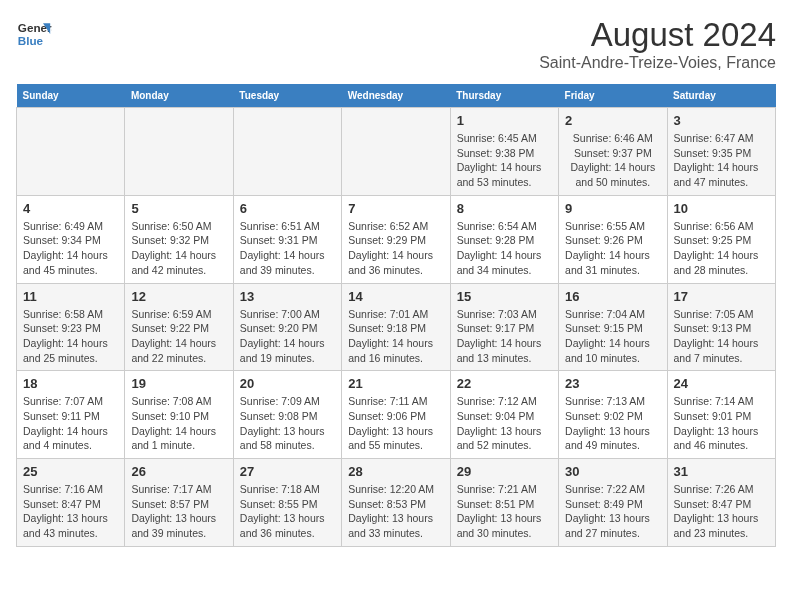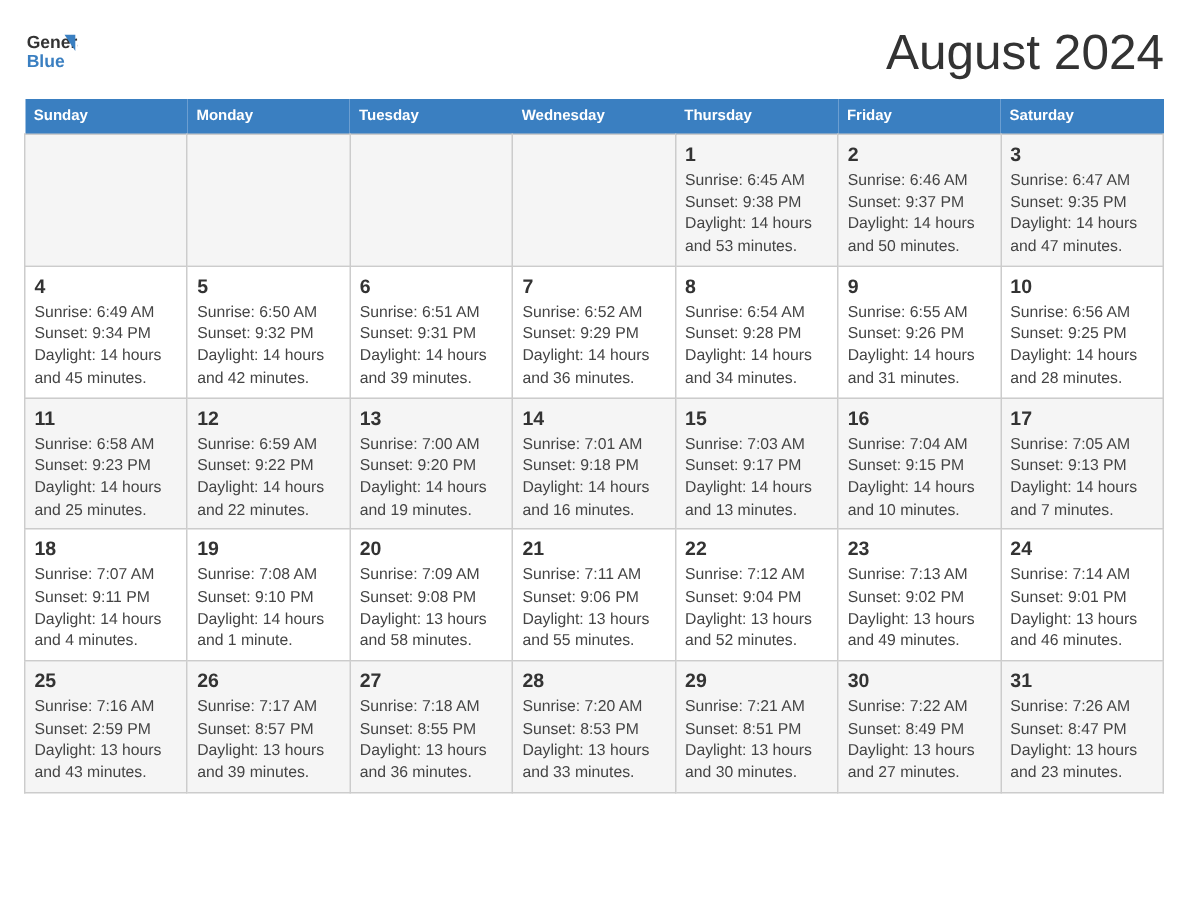--- a/index.html
+++ b/index.html
@@ -81,20 +81,21 @@
 <div class="header">
   <div class="logo">
     <svg class="logo-icon" viewBox="0 0 40 40" xmlns="http://www.w3.org/2000/svg">
       <text x="2" y="18" font-size="13" font-weight="bold" fill="#333">General</text>
       <text x="2" y="32" font-size="13" font-weight="bold" fill="#3a7fc1">Blue</text>
       <polygon points="30,8 38,8 38,20" fill="#3a7fc1"></polygon>
     </svg>
   </div>
   <div class="title-section">
     <div class="main-title">August 2024</div>
+    <div class="subtitle">Saint-Andre-Treize-Voies, France</div>
   </div>
 </div>
 
 <table>
   <thead>
     <tr>
     <th>Sunday</th>
         <th>Monday</th>
         <th>Tuesday</th>
         <th>Wednesday</th>
@@ -111,21 +112,21 @@
         <td></td>
         <td>
           <div class="day-num">1</div>
           <div class="day-info" style="white-space: pre-line;">Sunrise: 6:45 AM
 Sunset: 9:38 PM
 Daylight: 14 hours
 and 53 minutes.</div>
         </td>
         <td>
           <div class="day-num">2</div>
-          <div class="day-info" style="white-space: pre-line;">Sunrise: 6:46 AM
+          <div class="day-info" style="white-space: pre-line; text-align: center;">Sunrise: 6:46 AM
 Sunset: 9:37 PM
 Daylight: 14 hours
 and 50 minutes.</div>
         </td>
         <td>
           <div class="day-num">3</div>
           <div class="day-info" style="white-space: pre-line;">Sunrise: 6:47 AM
 Sunset: 9:35 PM
 Daylight: 14 hours
 and 47 minutes.</div>
@@ -281,41 +282,41 @@
           <div class="day-info" style="white-space: pre-line;">Sunrise: 7:14 AM
 Sunset: 9:01 PM
 Daylight: 13 hours
 and 46 minutes.</div>
         </td>
       </tr>
       <tr>
         <td>
           <div class="day-num">25</div>
           <div class="day-info" style="white-space: pre-line;">Sunrise: 7:16 AM
-Sunset: 2:59 PM
+Sunset: 8:47 PM
 Daylight: 13 hours
 and 43 minutes.</div>
         </td>
         <td>
           <div class="day-num">26</div>
           <div class="day-info" style="white-space: pre-line;">Sunrise: 7:17 AM
 Sunset: 8:57 PM
 Daylight: 13 hours
 and 39 minutes.</div>
         </td>
         <td>
           <div class="day-num">27</div>
           <div class="day-info" style="white-space: pre-line;">Sunrise: 7:18 AM
 Sunset: 8:55 PM
 Daylight: 13 hours
 and 36 minutes.</div>
         </td>
         <td>
           <div class="day-num">28</div>
-          <div class="day-info" style="white-space: pre-line;">Sunrise: 7:20 AM
+          <div class="day-info" style="white-space: pre-line;">Sunrise: 12:20 AM
 Sunset: 8:53 PM
 Daylight: 13 hours
 and 33 minutes.</div>
         </td>
         <td>
           <div class="day-num">29</div>
           <div class="day-info" style="white-space: pre-line;">Sunrise: 7:21 AM
 Sunset: 8:51 PM
 Daylight: 13 hours
 and 30 minutes.</div>

